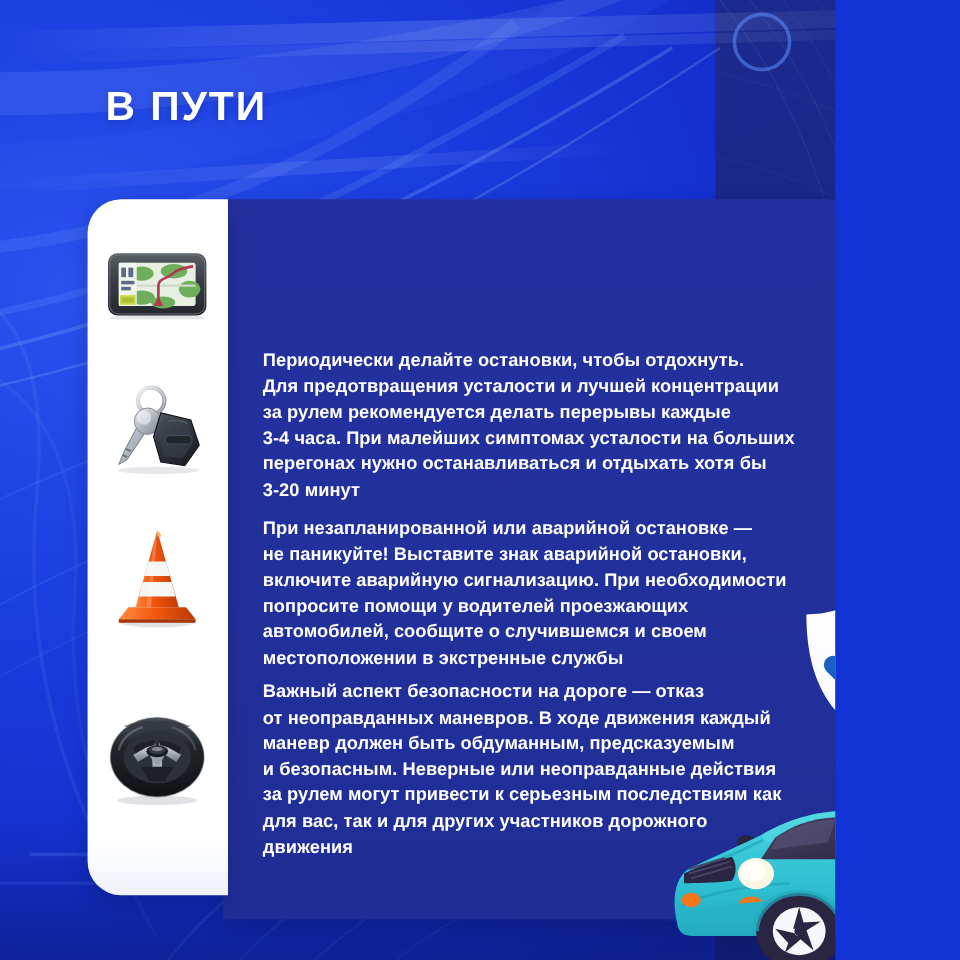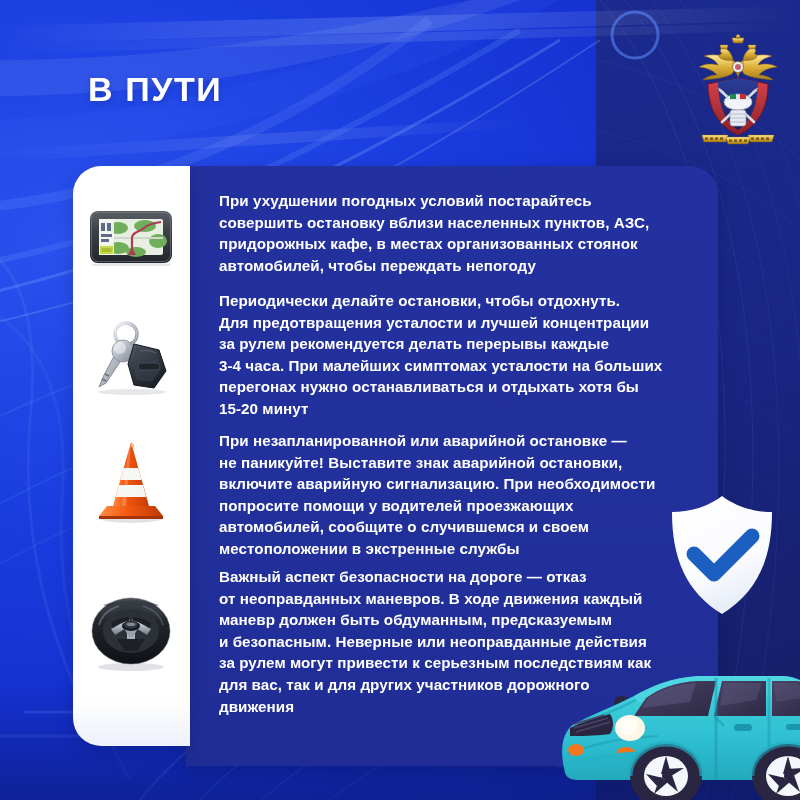--- a/index.html
+++ b/index.html
@@ -1,21 +1,21 @@
 <!DOCTYPE html>
 <html><head>
 <meta charset="utf-8">
 <style>
   html,body{margin:0;padding:0;}
   body{
     width:800px;height:800px;overflow:hidden;
     font-family:"Liberation Sans","DejaVu Sans",sans-serif;
     background:#1233d6;
   }
-  .stage{position:relative;width:800px;height:800px;overflow:hidden;}
+  .stage{position:relative;width:696px;height:800px;overflow:hidden;}
 
   
   .bg{position:absolute;inset:0;
       background:
         radial-gradient(120% 90% at 8% 30%, #2a52ef 0%, #1a3ddf 38%, #1430cf 68%, #12259f 100%);
   }
   .bg-right{position:absolute;left:596px;top:0;width:204px;height:800px;
       background:linear-gradient(160deg,#1b2a8e 0%,#192684 45%,#141d63 100%);}
   .bg-svg{position:absolute;inset:0;}
   .bg-bottomband{position:absolute;left:0;bottom:0;width:800px;height:120px;
@@ -364,30 +364,26 @@
           <ellipse cx="42" cy="30" rx="7" ry="3.4" fill="#343941"></ellipse>
           <ellipse cx="42" cy="29.2" rx="4.5" ry="1.8" fill="#c7ccd4" opacity=".55"></ellipse>
 
           <path d="M10 30 q4 -14 20 -19" stroke="#8e949d" stroke-width="2" fill="none" opacity=".45"></path>
           <path d="M74 30 q-4 -14 -20 -19" stroke="#8e949d" stroke-width="2" fill="none" opacity=".30"></path>
         </svg>
       </div>
     </div>
 
     <div class="text-col">
-      <div class="para" id="p0">При ухудшении погодных условий постарайтесь
-совершить остановку вблизи населенных пунктов, АЗС,
-придорожных кафе, в местах организованных стоянок
-автомобилей, чтобы переждать непогоду</div>
       <div class="para" id="p1">Периодически делайте остановки, чтобы отдохнуть.
 Для предотвращения усталости и лучшей концентрации
 за рулем рекомендуется делать перерывы каждые
 3-4 часа. При малейших симптомах усталости на больших
 перегонах нужно останавливаться и отдыхать хотя бы
-15-20 минут</div>
+3-20 минут</div>
       <div class="para" id="p3">Важный аспект безопасности на дороге — отказ
 от неоправданных маневров. В ходе движения каждый
 маневр должен быть обдуманным, предсказуемым
 и безопасным. Неверные или неоправданные действия
 за рулем могут привести к серьезным последствиям как
 для вас, так и для других участников дорожного
 движения</div>
       <div class="para" id="p2">При незапланированной или аварийной остановке —
 не паникуйте! Выставите знак аварийной остановки,
 включите аварийную сигнализацию. При необходимости

